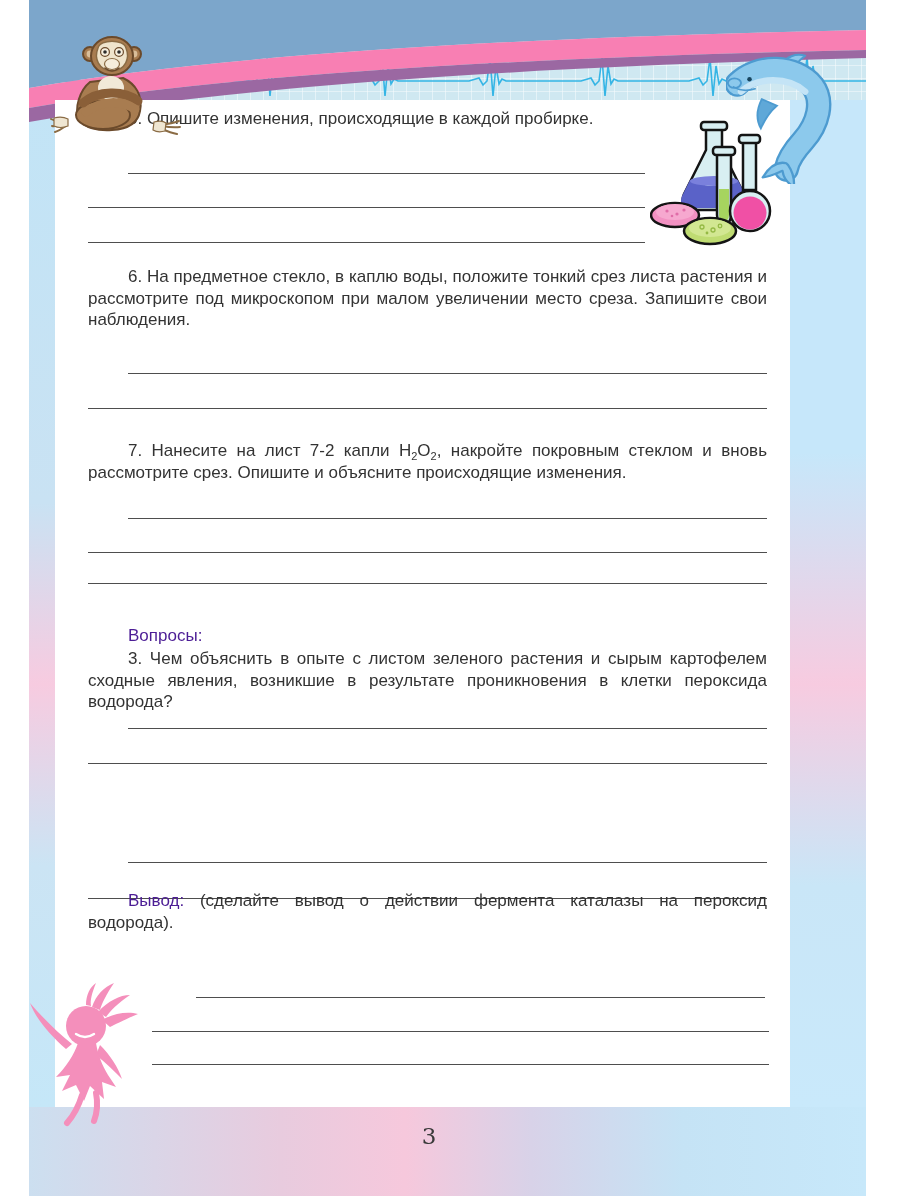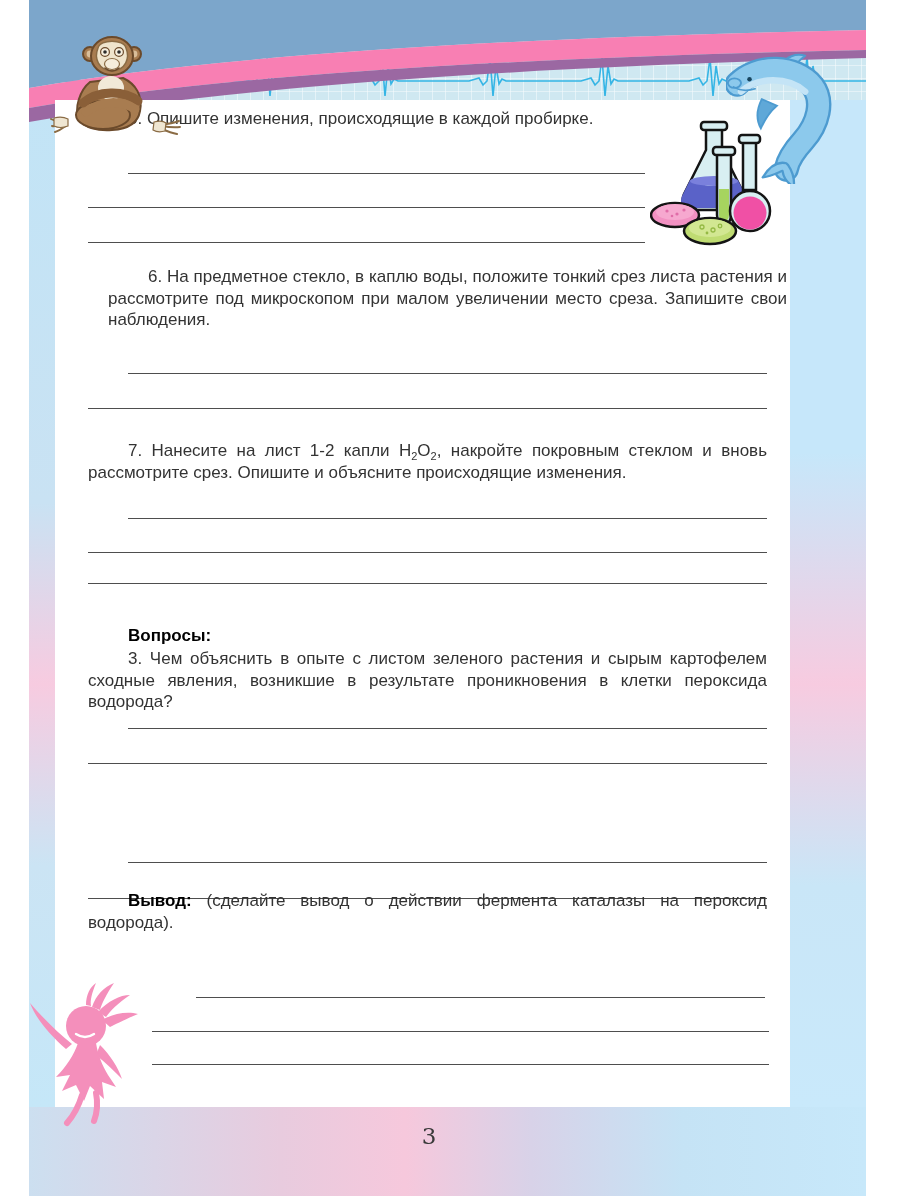--- a/index.html
+++ b/index.html
@@ -11,21 +11,21 @@
     background:linear-gradient(180deg,#c2e4f6 0%,#c9e2f3 40%,#f7cbe0 58%,#cbe4f4 76%,#c5e7f8 100%);}
   #band-right{position:absolute;left:790px;top:100px;width:76px;height:1007px;z-index:1;
     background:linear-gradient(180deg,#c6e7fa 0%,#c6e7fa 35%,#f7cbe0 58%,#c9e6f7 78%,#c9e9fb 100%);}
   #band-bottom{position:absolute;left:29px;top:1107px;width:837px;height:89px;z-index:3;
     background:linear-gradient(90deg,#ccdff0 0%,#e8cbde 30%,#f6c8dc 45%,#d8d2e8 60%,#c5e3f5 78%,#c7e8fa 100%);}
   #content{position:absolute;left:55px;top:100px;width:735px;height:1007px;background:#ffffff;z-index:2;}
   
   .t{position:absolute;font-size:17px;line-height:21.5px;color:#333333;}
   .para{left:33px;width:679px;text-align:justify;text-indent:40px;}
   .para sub{font-size:11px;line-height:0;}
-  .blue{color:#000000;font-weight:bold;}
+  .blue{color:#4c1d95;font-weight:normal;}
   .aline{position:absolute;height:0;border-bottom:1.7px solid #4e4e4e;}
   .pagenum{position:absolute;left:376px;top:16px;width:48px;text-align:center;
     font-family:"DejaVu Serif",serif;font-size:23px;color:#3a3a3a;}
   .illu{position:absolute;z-index:6;}
 </style>
 </head>
 <body>
 
 <div id="canvas">
 
@@ -82,27 +82,27 @@
       <circle cx="34" cy="92" r="1.6" fill="#e06ca8"></circle>
         <circle cx="22" cy="98" r="1.3" fill="#e06ca8"></circle>
       <ellipse cx="60" cy="113" rx="26" ry="13" fill="#bfdc72" stroke="#141414" stroke-width="2.5"></ellipse>
       <ellipse cx="60" cy="110" rx="21" ry="9" fill="#d2e792"></ellipse>
       <circle cx="52" cy="109" r="2" fill="none" stroke="#94b944" stroke-width="1.3"></circle>
       <circle cx="63" cy="112" r="2" fill="none" stroke="#94b944" stroke-width="1.3"></circle>
       <circle cx="70" cy="108" r="1.8" fill="none" stroke="#94b944" stroke-width="1.3"></circle>
       <circle cx="57" cy="115" r="1.4" fill="#94b944"></circle>
     </svg>
 
-    <div class="t para" style="top:166px;margin-left:20px;">6. На предметное стекло, в каплю воды, положите тонкий срез листа растения и рассмотрите под микроскопом при малом увеличении место среза. Запишите свои наблюдения.</div>
+    <div class="t para" style="top:166px;">6. На предметное стекло, в каплю воды, положите тонкий срез листа растения и рассмотрите под микроскопом при малом увеличении место среза. Запишите свои наблюдения.</div>
 
     <div class="aline" style="left:73px;top:273px;width:639px;"></div>
     <div class="aline" style="left:33px;top:308px;width:679px;"></div>
 
     <div class="t para" style="top:340px;">
-      <span>7. Нанесите на лист 1-2 капли H</span><sub>2</sub><span>O</span><sub>2</sub><span>, накройте покровным стеклом и вновь рассмотрите срез. Опишите и объясните происходящие изменения.</span>
+      <span>7. Нанесите на лист 7-2 капли H</span><sub>2</sub><span>O</span><sub>2</sub><span>, накройте покровным стеклом и вновь рассмотрите срез. Опишите и объясните происходящие изменения.</span>
     </div>
 
     <div class="aline" style="left:73px;top:418px;width:639px;"></div>
     <div class="aline" style="left:33px;top:452px;width:679px;"></div>
     <div class="aline" style="left:33px;top:483px;width:679px;"></div>
 
     <div class="t blue" style="left:73px;top:525px;">Вопросы:</div>
 
     <div class="t para" style="top:548px;">3. Чем объяснить в опыте с листом зеленого растения и сырым картофелем сходные явления, возникшие в результате проникновения в клетки пероксида водорода?</div>
 

